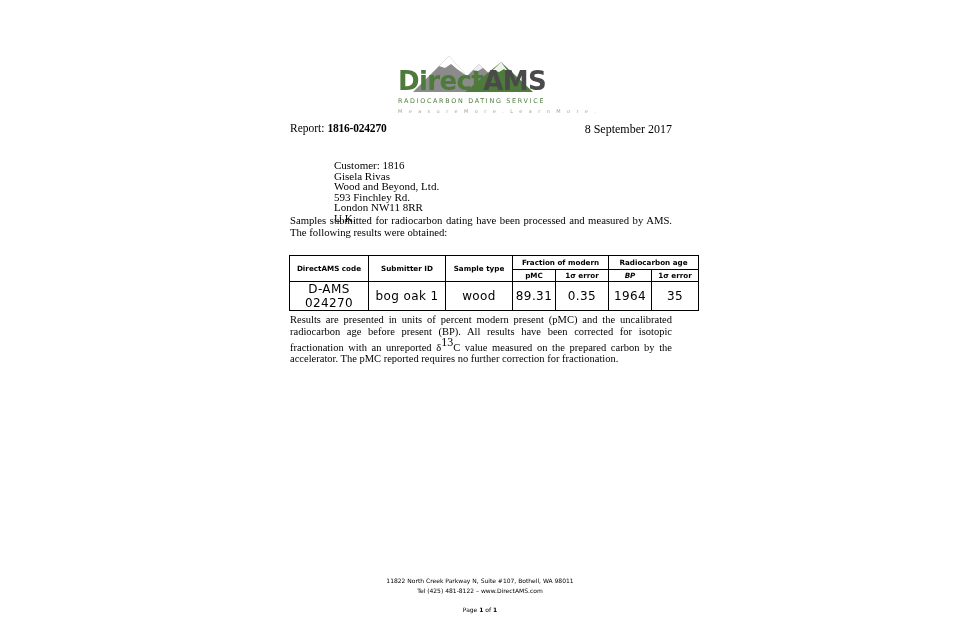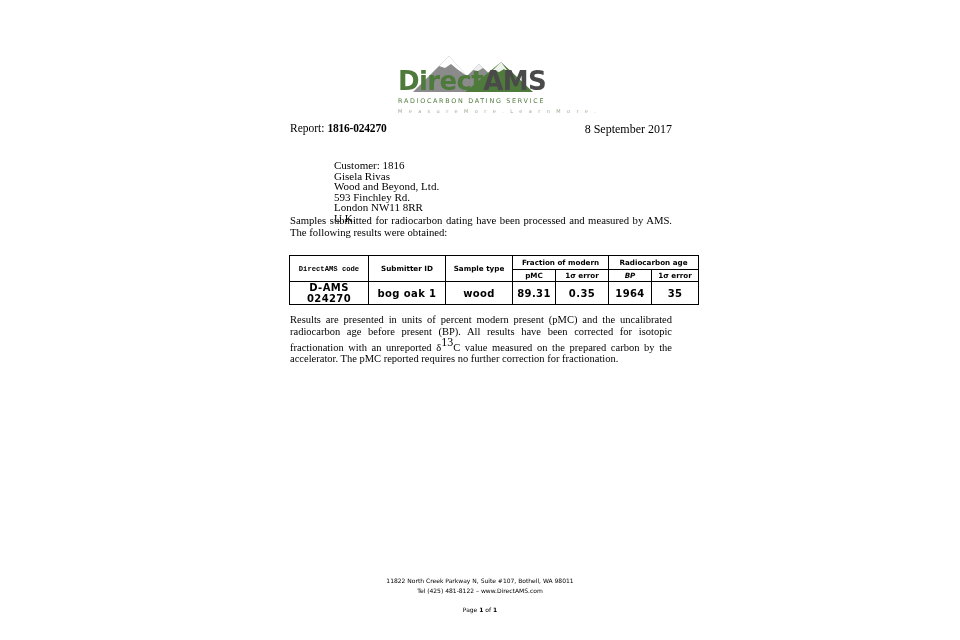--- a/index.html
+++ b/index.html
@@ -114,25 +114,25 @@
     font-weight: bold;
     font-size: 7.2px;
     text-align: center;
     vertical-align: middle;
     padding: 0;
   }
   .results-table .h-main { height: 25px; }
   .results-table .h-sub  { height: 11px; }
   .results-table .v-row  { height: 13px; }
   .results-table td.val {
-    font-weight: bold;
-    font-size: 10px;
+    font-weight: normal;
+    font-size: 12px;
     letter-spacing: 0.4px;
   }
-  .c-code { width: 78px; font-family: Liberation Mono, monospace; }
+  .c-code { width: 78px; }
   .c-sub  { width: 76px; }
   .c-type { width: 66px; }
   .c-pmc  { width: 42px; }
   .c-pmce { width: 52px; }
   .c-bp   { width: 42px; font-style: italic; }
   .c-bpe  { width: 46px; }
 
   
   .footnote-par {
     position: absolute;

